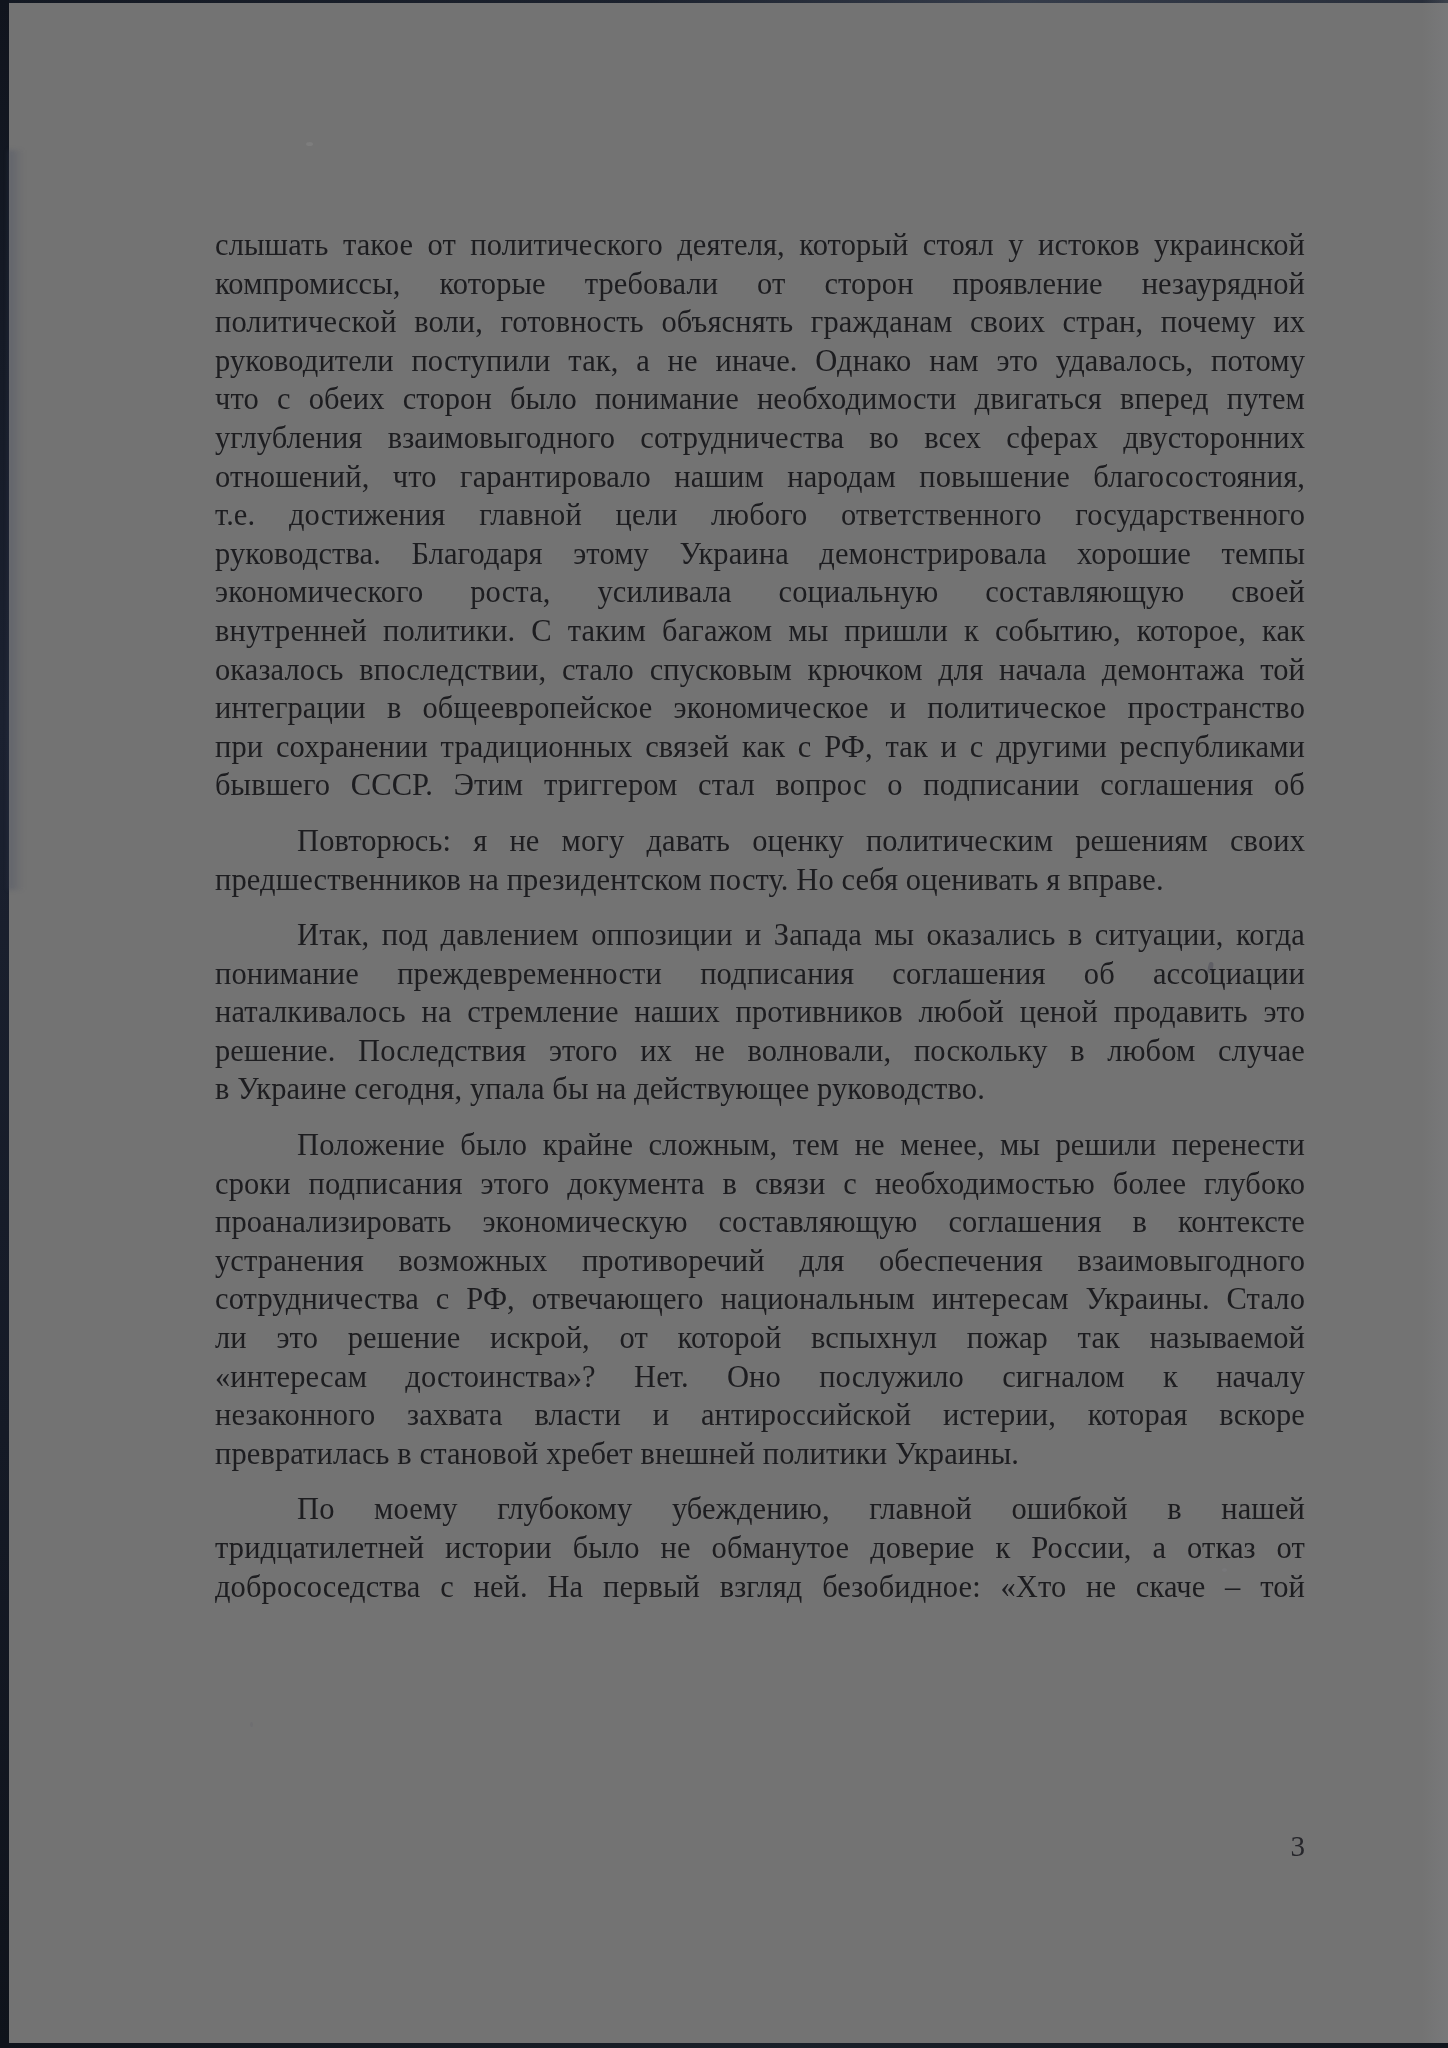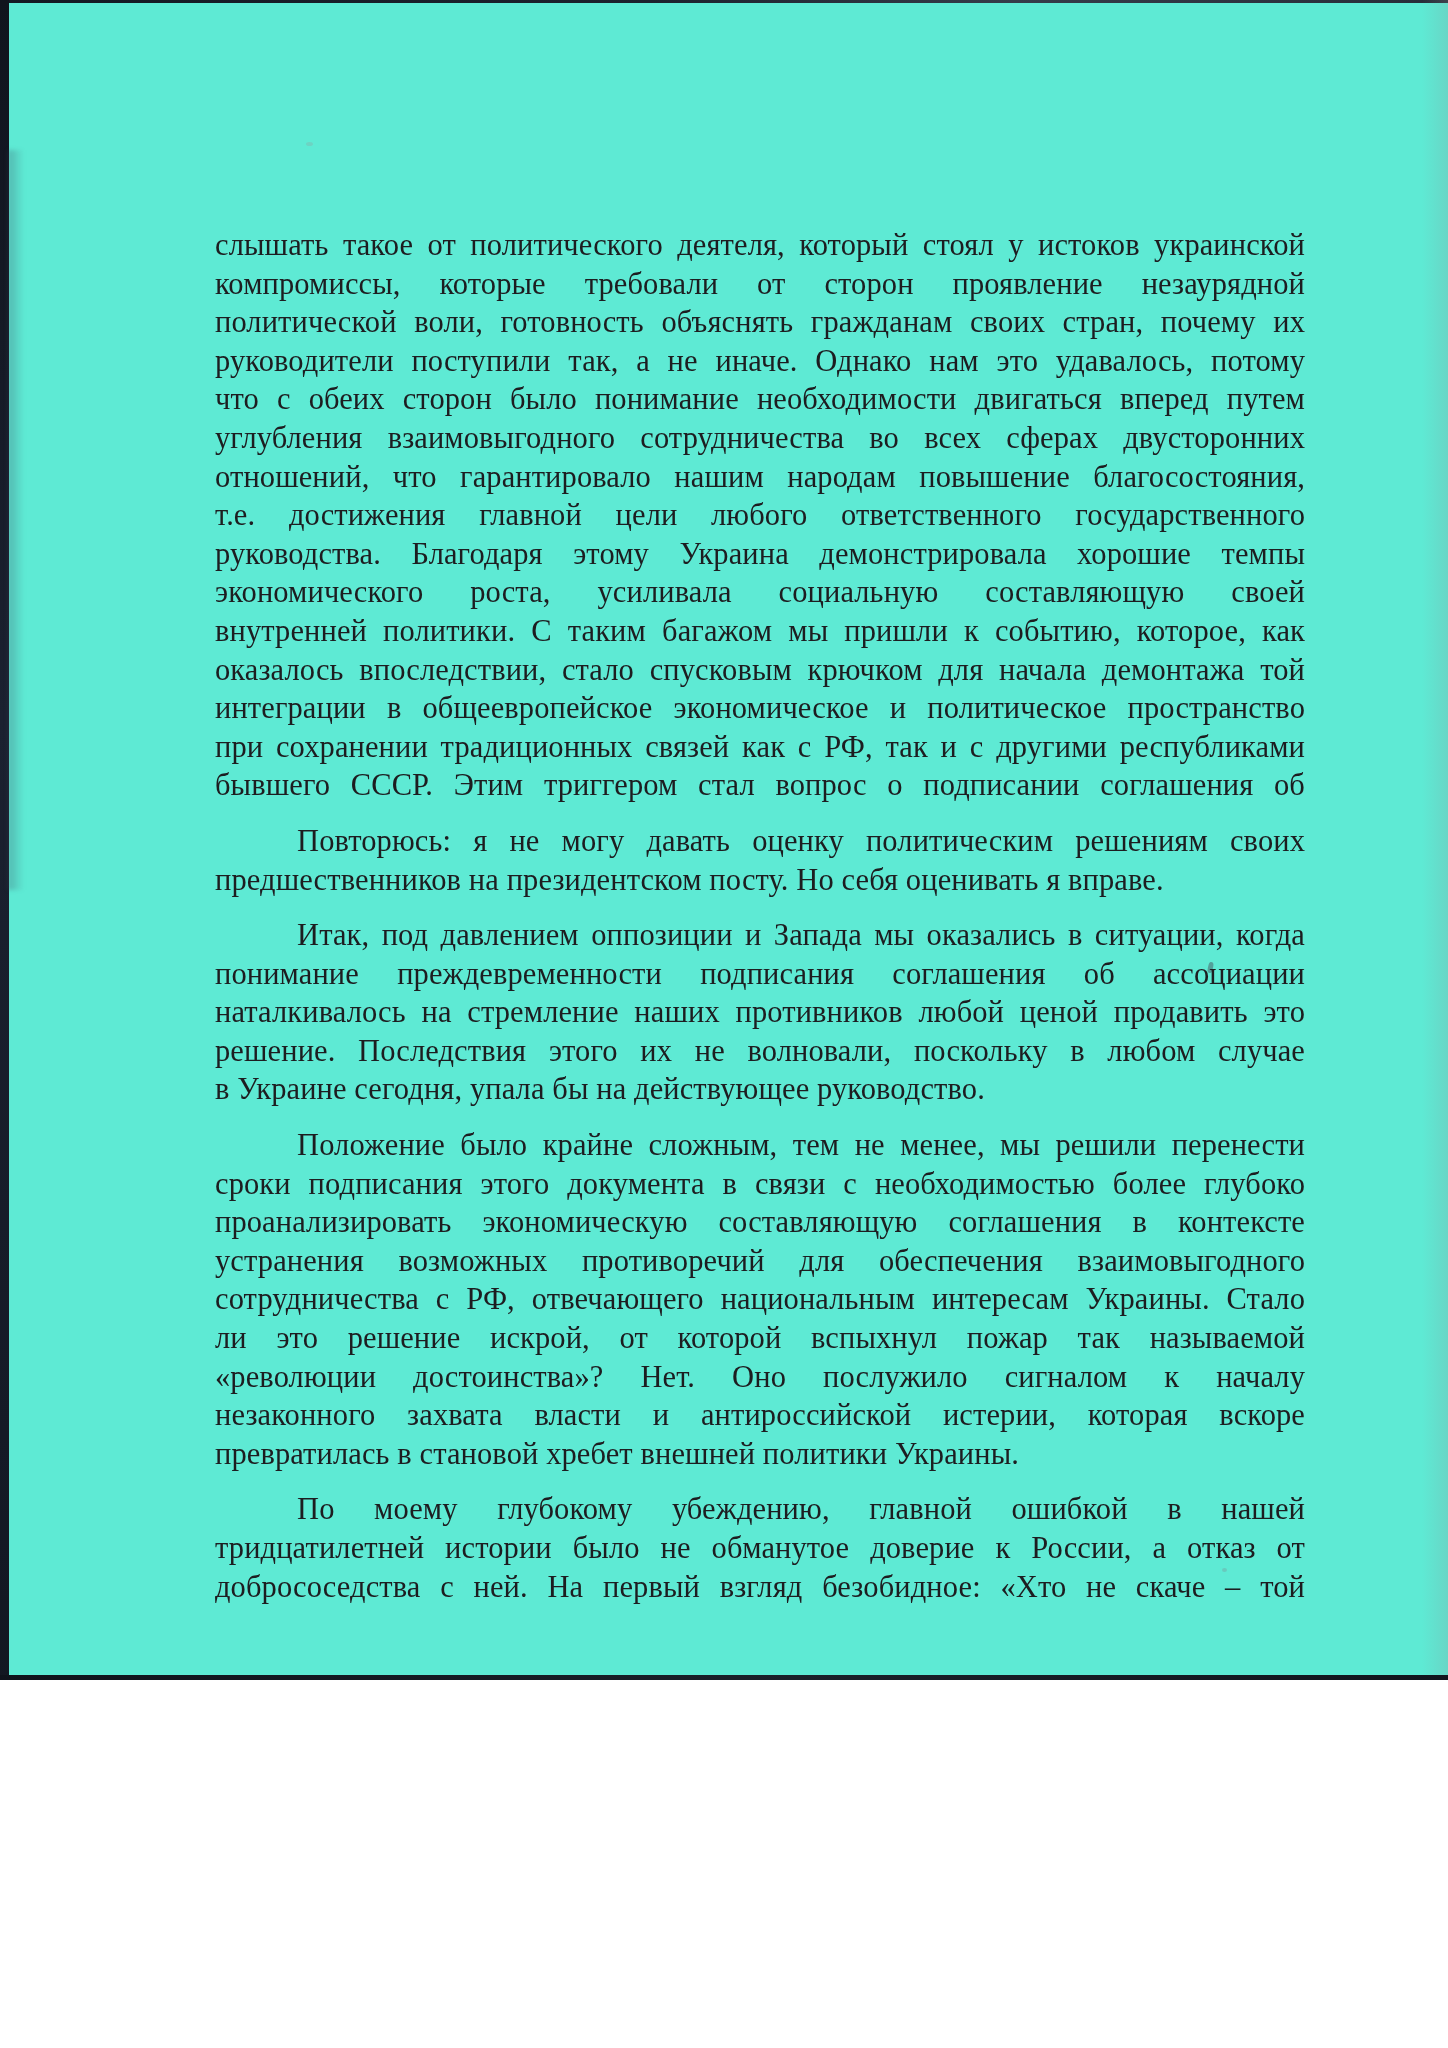--- a/index.html
+++ b/index.html
@@ -8,22 +8,22 @@
     background: #ffffff;
   }
   body {
     width: 1448px;
     height: 2048px;
     font-family: "Liberation Serif", "DejaVu Serif", serif;
   }
   .page {
     position: relative;
     width: 1448px;
-    height: 1680px;
-    background: #5eead4;
+    height: 2048px;
+    background: #737373;
     overflow: hidden;
   }
   
   .edge-left {
     position: absolute; left: 0; top: 0;
     width: 9px; height: 2048px;
     background: linear-gradient(180deg, #10141d 0%, #1b2130 35%, #151a26 70%, #0f131b 100%);
   }
   .edge-left-smudge {
     position: absolute; left: 8px; top: 150px;
@@ -126,21 +126,21 @@
         <div class="line">решение. Последствия этого их не волновали, поскольку в любом случае</div>
         <div class="line last">в Украине сегодня, упала бы на действующее руководство.</div>
       </div>
       <div class="para indent">
         <div class="line">Положение было крайне сложным, тем не менее, мы решили перенести</div>
         <div class="line">сроки подписания этого документа в связи с необходимостью более глубоко</div>
         <div class="line">проанализировать экономическую составляющую соглашения в контексте</div>
         <div class="line">устранения возможных противоречий для обеспечения взаимовыгодного</div>
         <div class="line">сотрудничества с РФ, отвечающего национальным интересам Украины. Стало</div>
         <div class="line">ли это решение искрой, от которой вспыхнул пожар так называемой</div>
-        <div class="line">«революции достоинства»? Нет. Оно послужило сигналом к началу</div>
+        <div class="line">«интересам достоинства»? Нет. Оно послужило сигналом к началу</div>
         <div class="line">незаконного захвата власти и антироссийской истерии, которая вскоре</div>
         <div class="line last">превратилась в становой хребет внешней политики Украины.</div>
       </div>
       <div class="para indent">
         <div class="line">По моему глубокому убеждению, главной ошибкой в нашей</div>
         <div class="line">тридцатилетней истории было не обманутое доверие к России, а отказ от</div>
         <div class="line">добрососедства с ней. На первый взгляд безобидное: «Хто не скаче – той</div>
       </div>
     </main>
 

